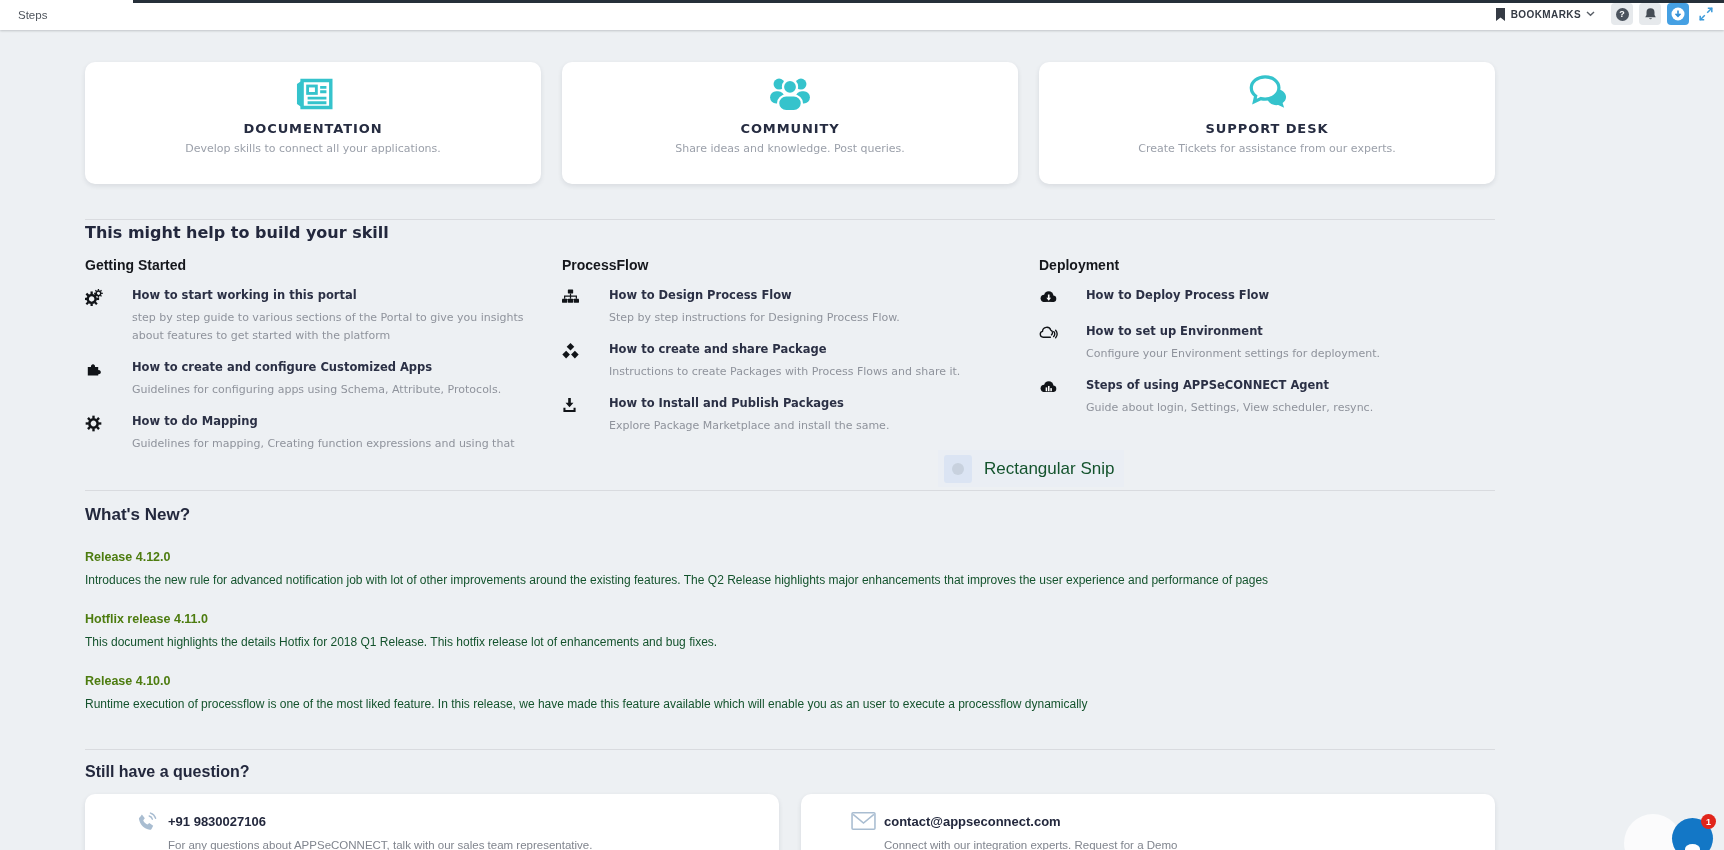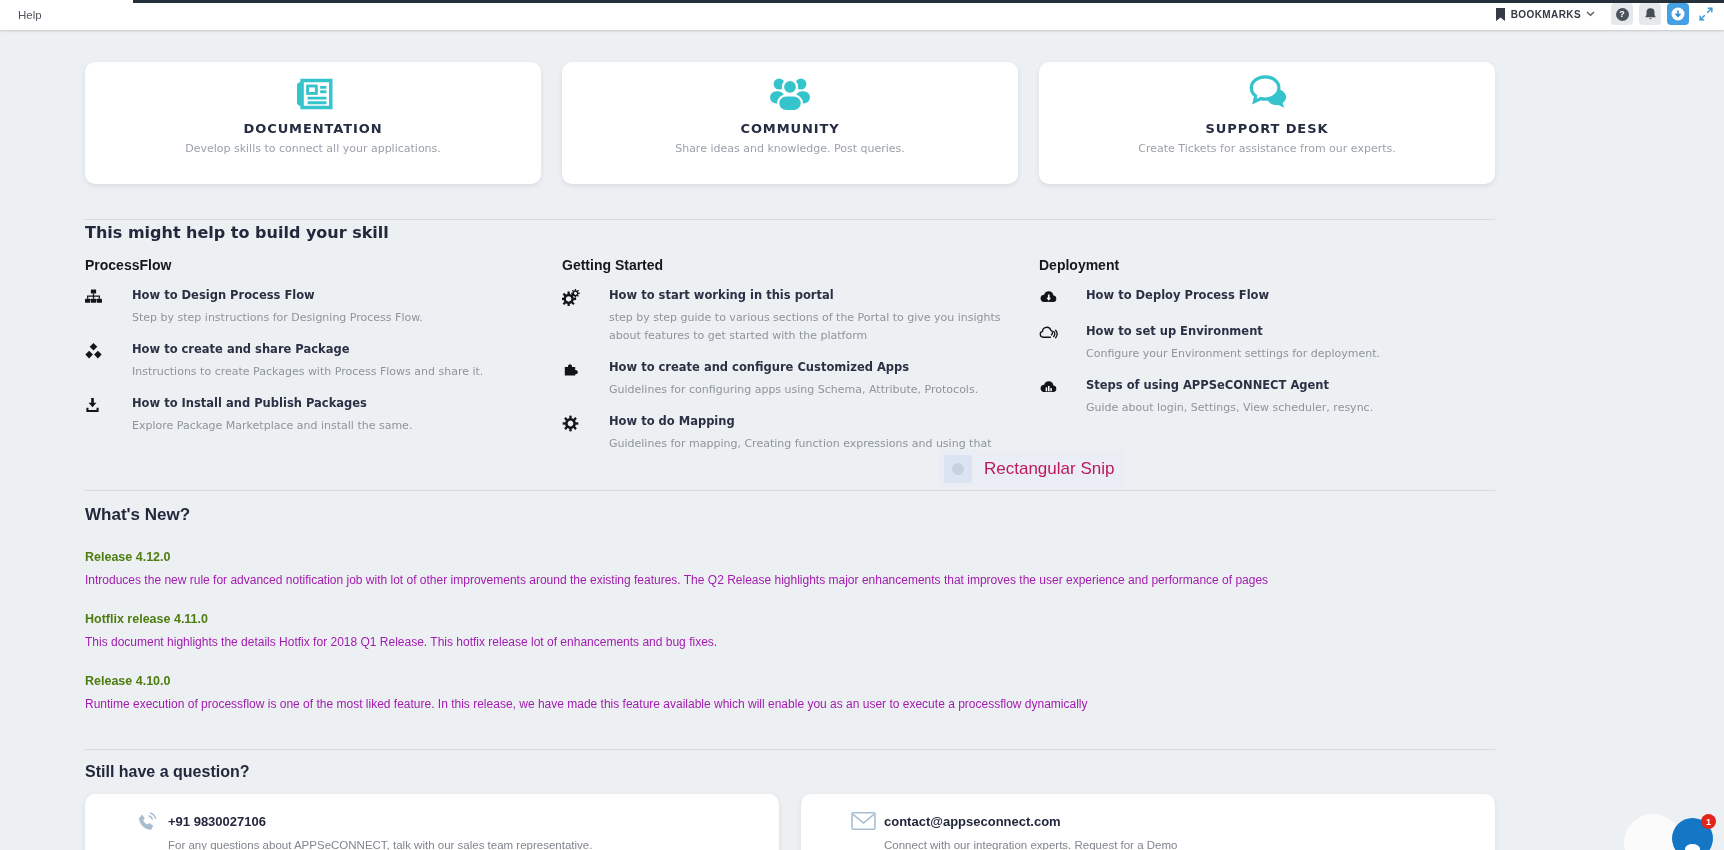--- a/index.html
+++ b/index.html
@@ -39,48 +39,48 @@
   .skill-item + .skill-item { margin-top:15px; }
   .si-icon { flex:none; width:47px; padding-top:1px; color:#111418; }
   .si-text { flex:1; }
   .si-title { font-size:11.5px; font-weight:bold; color:#2b3045; margin-bottom:7px; }
   .si-desc { font-size:11px; color:#8f939c; line-height:1.65; padding-right:6px; }
 
   .wn-heading { margin-top:14px; font-family:"Liberation Sans",sans-serif; font-size:17px; font-weight:700; color:#23283d; }
   .release { margin-top:25px; }
   .release:first-of-type { margin-top:16px; }
   .rel-title { font-family:"Liberation Sans",sans-serif; font-size:12.5px; font-weight:700; color:#4d7c0f; }
-  .rel-desc { margin-top:9px; font-family:"Liberation Sans",sans-serif; font-size:12px; color:#a21caf; }
+  .rel-desc { margin-top:9px; font-family:"Liberation Sans",sans-serif; font-size:12px; color:#14532d; }
 
   .q-heading { margin-top:13px; font-family:"Liberation Sans",sans-serif; font-size:16px; font-weight:700; color:#23283d; }
   .contact-row { display:grid; grid-template-columns:repeat(2,1fr); gap:22px; margin-top:13px; }
   .contact-card { background:#fff; border-radius:10px; box-shadow:0 2px 5px rgba(30,40,60,.10); height:82px; padding:15px 0 0 50px; display:flex; cursor:pointer; }
   .cc-icon { flex:none; width:26px; padding-top:2px; }
   .cc-text { margin-left:7px; }
   .cc-value { font-family:"Liberation Sans",sans-serif; font-size:13px; font-weight:700; color:#23283d; padding-top:5px; }
   .cc-desc { margin-top:10px; font-family:"Liberation Sans",sans-serif; font-size:11.5px; color:#80858e; }
 
   
   .snip-ghost { position:absolute; left:938px; top:450px; width:186px; height:37px; background:rgba(231,237,244,.55); display:flex; align-items:center; z-index:3; pointer-events:none; }
   .snip-ghost .sg-icon { width:28px; height:28px; margin-left:6px; background:rgba(206,221,243,.55); border-radius:3px; display:flex; align-items:center; justify-content:center; }
   .snip-ghost .sg-dot { width:12px; height:12px; border-radius:50%; background:rgba(187,196,209,.6); }
-  .snip-ghost .sg-label { margin-left:12px; font-family:"Liberation Sans",sans-serif; font-size:17px; color:#be185d; }
+  .snip-ghost .sg-label { margin-left:12px; font-family:"Liberation Sans",sans-serif; font-size:17px; color:#14532d; }
 
   
   .chat-ghost { position:absolute; right:42px; bottom:-22px; width:58px; height:58px; border-radius:50%; background:rgba(255,255,255,.75); }
   .chat-btn { position:absolute; right:11px; bottom:-9px; width:41px; height:41px; border-radius:50%; background:#1377c6; cursor:pointer; }
   .chat-mouth { position:absolute; left:13px; top:26px; width:15px; height:10px; border-radius:50% 50% 45% 45%; background:#fff; }
   .chat-badge { position:absolute; top:-4px; right:-3px; width:15px; height:15px; border-radius:50%; background:#e1251b; color:#fff; font-size:9px; font-weight:bold; display:flex; align-items:center; justify-content:center; font-family:"Liberation Sans",sans-serif; }
 </style>
 </head>
 <body>
 
 <div class="topbar">
   <div class="top-strip"></div>
-  <span class="help-label">Help</span>
+  <span class="help-label">Steps</span>
 
   <div class="topbar-right">
     <div class="bookmarks">
       <svg width="11" height="13" viewBox="0 0 11 13">
           <path fill="#353b45" d="M1 0 h9 v13 L5.5 9.6 1 13 z"></path>
         </svg>
       <span>BOOKMARKS</span>
       <svg width="9" height="6" viewBox="0 0 9 6">
           <path d="M1 1 l3.5 3.3 L8 1" stroke="#5a6068" stroke-width="1.4" fill="none"></path>
         </svg>
@@ -152,69 +152,20 @@
       <div class="qc-title">SUPPORT DESK</div>
       <div class="qc-sub">Create Tickets for assistance from our experts.</div>
     </div>
   </div>
 
   <div class="divider div1"></div>
 
   <div class="skills-heading">This might help to build your skill</div>
 
   <div class="skills-grid">
-
-    <div>
-      <div class="col-header">ProcessFlow</div>
-
-      <div class="skill-item">
-        <div class="si-icon">
-          <svg width="17" height="15" viewBox="0 0 18 15">
-            <path d="M9 4.2 V7 M2.8 9.8 V7 H15.2 V9.8 M9 7 V9.8" stroke="#111418" stroke-width="1.3" fill="none"></path>
-            <g fill="#111418">
-              <rect x="6.2" y="0" width="5.6" height="4.2" rx="0.5"></rect>
-              <rect x="0" y="9.8" width="5.6" height="4.2" rx="0.5"></rect>
-              <rect x="6.2" y="9.8" width="5.6" height="4.2" rx="0.5"></rect>
-              <rect x="12.4" y="9.8" width="5.6" height="4.2" rx="0.5"></rect>
-            </g>
-          </svg>
-        </div>
-        <div class="si-text">
-          <div class="si-title">How to Design Process Flow</div>
-          <div class="si-desc">Step by step instructions for Designing Process Flow.</div>
-        </div>
-      </div>
-
-      <div class="skill-item">
-        <div class="si-icon">
-          <svg width="17" height="16" viewBox="0 0 20 19" fill="#111418">
-            <path d="M10 0 L14.5 4.5 10 9 5.5 4.5 z"></path>
-            <path d="M4.8 9.3 L9.3 13.8 4.8 18.3 0.3 13.8 z"></path>
-            <path d="M15.2 9.3 L19.7 13.8 15.2 18.3 10.7 13.8 z"></path>
-          </svg>
-        </div>
-        <div class="si-text">
-          <div class="si-title">How to create and share Package</div>
-          <div class="si-desc">Instructions to create Packages with Process Flows and share it.</div>
-        </div>
-      </div>
-
-      <div class="skill-item">
-        <div class="si-icon">
-          <svg width="15" height="16" viewBox="0 0 16 17" fill="#111418">
-            <path d="M6.6 1 h2.8 v5.2 H12.2 L8 10.8 3.8 6.2 h2.8 z"></path>
-            <path d="M1.5 11.5 V16 H14.5 V11.5 h-2.2 v2.3 h-8.6 v-2.3 z"></path>
-          </svg>
-        </div>
-        <div class="si-text">
-          <div class="si-title">How to Install and Publish Packages</div>
-          <div class="si-desc">Explore Package Marketplace and install the same.</div>
-        </div>
-      </div>
-    </div>
 
     <div>
       <div class="col-header">Getting Started</div>
 
       <div class="skill-item">
         <div class="si-icon">
           <svg width="18" height="17" viewBox="0 0 19 18">
             <defs>
               <g id="gearshape">
                 <circle r="4.2" fill="none" stroke="#111418" stroke-width="2.6"></circle>
@@ -259,20 +210,69 @@
           </svg>
         </div>
         <div class="si-text">
           <div class="si-title">How to do Mapping</div>
           <div class="si-desc">Guidelines for mapping, Creating function expressions and using that</div>
         </div>
       </div>
     </div>
 
     <div>
+      <div class="col-header">ProcessFlow</div>
+
+      <div class="skill-item">
+        <div class="si-icon">
+          <svg width="17" height="15" viewBox="0 0 18 15">
+            <path d="M9 4.2 V7 M2.8 9.8 V7 H15.2 V9.8 M9 7 V9.8" stroke="#111418" stroke-width="1.3" fill="none"></path>
+            <g fill="#111418">
+              <rect x="6.2" y="0" width="5.6" height="4.2" rx="0.5"></rect>
+              <rect x="0" y="9.8" width="5.6" height="4.2" rx="0.5"></rect>
+              <rect x="6.2" y="9.8" width="5.6" height="4.2" rx="0.5"></rect>
+              <rect x="12.4" y="9.8" width="5.6" height="4.2" rx="0.5"></rect>
+            </g>
+          </svg>
+        </div>
+        <div class="si-text">
+          <div class="si-title">How to Design Process Flow</div>
+          <div class="si-desc">Step by step instructions for Designing Process Flow.</div>
+        </div>
+      </div>
+
+      <div class="skill-item">
+        <div class="si-icon">
+          <svg width="17" height="16" viewBox="0 0 20 19" fill="#111418">
+            <path d="M10 0 L14.5 4.5 10 9 5.5 4.5 z"></path>
+            <path d="M4.8 9.3 L9.3 13.8 4.8 18.3 0.3 13.8 z"></path>
+            <path d="M15.2 9.3 L19.7 13.8 15.2 18.3 10.7 13.8 z"></path>
+          </svg>
+        </div>
+        <div class="si-text">
+          <div class="si-title">How to create and share Package</div>
+          <div class="si-desc">Instructions to create Packages with Process Flows and share it.</div>
+        </div>
+      </div>
+
+      <div class="skill-item">
+        <div class="si-icon">
+          <svg width="15" height="16" viewBox="0 0 16 17" fill="#111418">
+            <path d="M6.6 1 h2.8 v5.2 H12.2 L8 10.8 3.8 6.2 h2.8 z"></path>
+            <path d="M1.5 11.5 V16 H14.5 V11.5 h-2.2 v2.3 h-8.6 v-2.3 z"></path>
+          </svg>
+        </div>
+        <div class="si-text">
+          <div class="si-title">How to Install and Publish Packages</div>
+          <div class="si-desc">Explore Package Marketplace and install the same.</div>
+        </div>
+      </div>
+    </div>
+
+    <div>
       <div class="col-header">Deployment</div>
 
       <div class="skill-item">
         <div class="si-icon">
           <svg width="18" height="15" viewBox="0 0 20 16">
             <g fill="#111418">
               <circle cx="5.8" cy="10" r="4"></circle>
               <circle cx="10.8" cy="7.3" r="5.2"></circle>
               <circle cx="15.6" cy="10.4" r="3.6"></circle>
               <rect x="4.8" y="9.8" width="11.6" height="4.2"></rect>

